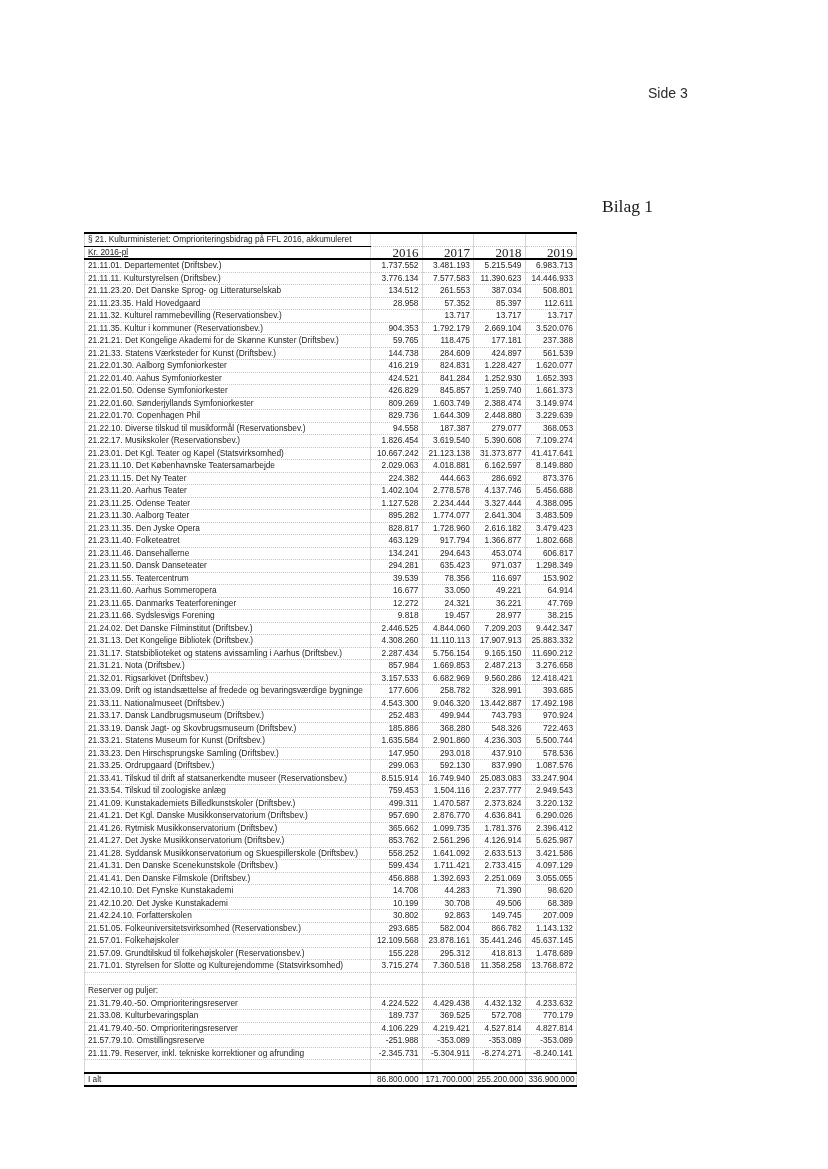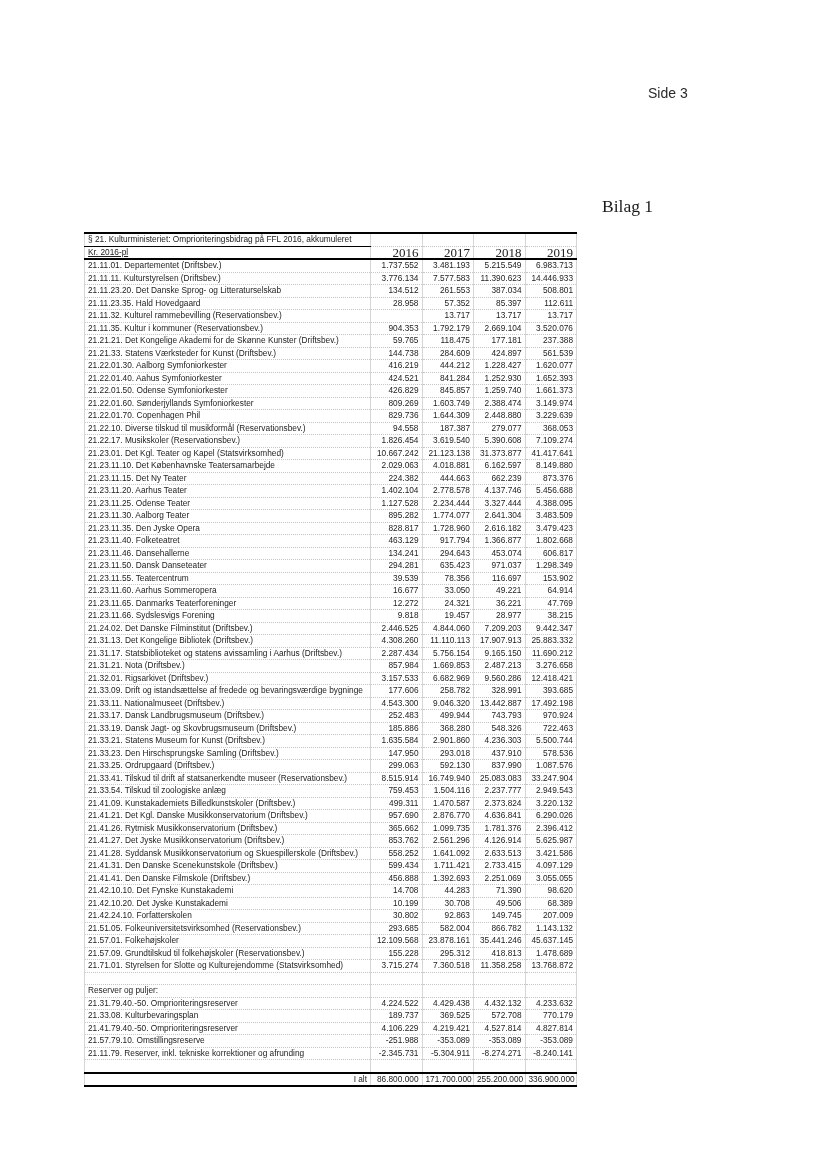--- a/index.html
+++ b/index.html
@@ -43,21 +43,20 @@
   tr.title-row td { border-top: 2px solid #000; }
   tr.title-row td.desc { font-weight: normal; border-bottom: 1.5px solid #000; }
   tr.header-row td { border-bottom: 2px solid #000; text-decoration: underline; }
   tr.header-row td.num {
     font-family: "Liberation Serif", serif;
     font-size: 13px;
   }
   tr.total-row td {
     border-top: 2px solid #000;
     border-bottom: 2px solid #000;
-    text-align: right;
   }
 </style>
 </head>
 <body>
 
 <div class="side-label">Side 3</div>
 <div class="bilag-label">Bilag 1</div>
 
 <div class="budget-table-wrap">
   <table class="budget">
@@ -138,21 +137,21 @@
         <tr>
           <td class="desc">21.21.33. Statens Værksteder for Kunst (Driftsbev.)</td>
           <td class="num">144.738</td>
           <td class="num">284.609</td>
           <td class="num">424.897</td>
           <td class="num">561.539</td>
         </tr>
         <tr>
           <td class="desc">21.22.01.30. Aalborg Symfoniorkester</td>
           <td class="num">416.219</td>
-          <td class="num">444.212</td>
+          <td class="num">824.831</td>
           <td class="num">1.228.427</td>
           <td class="num">1.620.077</td>
         </tr>
         <tr>
           <td class="desc">21.22.01.40. Aahus Symfoniorkester</td>
           <td class="num">424.521</td>
           <td class="num">841.284</td>
           <td class="num">1.252.930</td>
           <td class="num">1.652.393</td>
         </tr>
@@ -202,21 +201,21 @@
           <td class="desc">21.23.11.10. Det Københavnske Teatersamarbejde</td>
           <td class="num">2.029.063</td>
           <td class="num">4.018.881</td>
           <td class="num">6.162.597</td>
           <td class="num">8.149.880</td>
         </tr>
         <tr>
           <td class="desc">21.23.11.15. Det Ny Teater</td>
           <td class="num">224.382</td>
           <td class="num">444.663</td>
-          <td class="num">662.239</td>
+          <td class="num">286.692</td>
           <td class="num">873.376</td>
         </tr>
         <tr>
           <td class="desc">21.23.11.20. Aarhus Teater</td>
           <td class="num">1.402.104</td>
           <td class="num">2.778.578</td>
           <td class="num">4.137.746</td>
           <td class="num">5.456.688</td>
         </tr>
         <tr>

